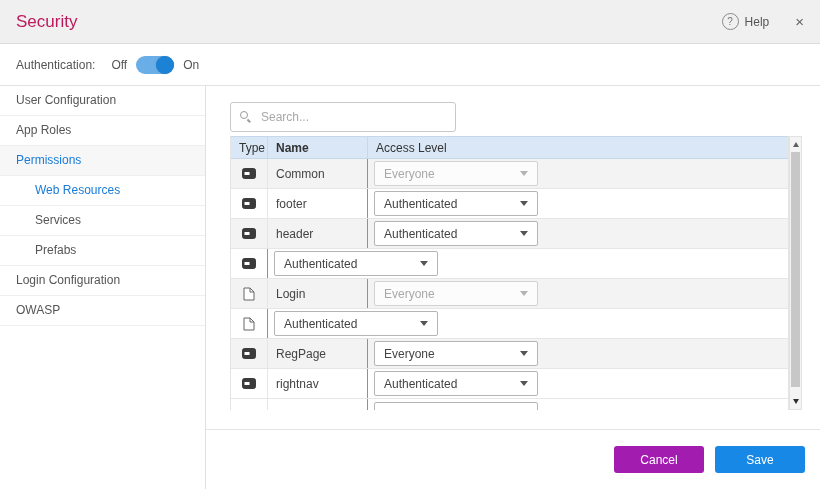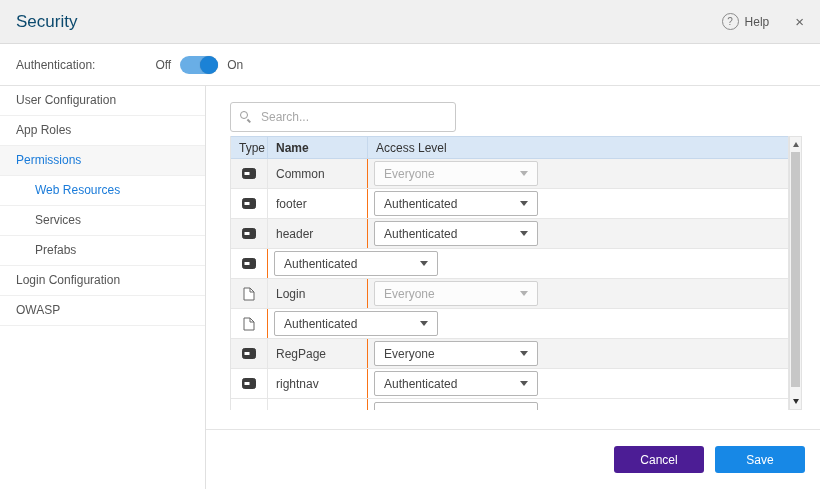--- a/index.html
+++ b/index.html
@@ -6,31 +6,31 @@
   body{
     width:820px;height:489px;overflow:hidden;background:#fff;
     font-family:"Liberation Sans","DejaVu Sans",sans-serif;
     -webkit-font-smoothing:antialiased;
   }
   .app{width:820px;height:489px;display:flex;flex-direction:column;}
 
   
   .topbar{height:44px;background:#f0f0f0;border-bottom:1px solid #dcdcdc;
     display:flex;align-items:center;padding:0 16px;box-sizing:border-box;flex:0 0 44px;}
-  .page-title{font-size:17px;color:#0c4a6e;flex:1;}
+  .page-title{font-size:17px;color:#be185d;flex:1;}
   .help-wrap{display:flex;align-items:center;margin-right:26px;}
   .help-icon{width:15px;height:15px;border:1px solid #8a8a8a;border-radius:50%;
     color:#777;font-size:10px;line-height:15px;text-align:center;margin-right:6px;}
   .help-label{font-size:12px;color:#555;}
   .close-icon{font-size:15px;color:#666;cursor:pointer;}
 
   
   .authbar{height:42px;background:#fff;border-bottom:1px solid #e2e2e2;
     display:flex;align-items:center;padding:0 16px;box-sizing:border-box;flex:0 0 42px;}
-  .auth-label{font-size:12px;color:#555;margin-right:60px;text-align:right;}
+  .auth-label{font-size:12px;color:#555;margin-right:16px;text-align:right;}
   .toggle-off,.toggle-on{font-size:12px;color:#555;}
   .toggle{width:38px;height:18px;border-radius:9px;background:#69aee6;position:relative;
     margin:0 9px;cursor:pointer;}
   .toggle-knob{position:absolute;right:0;top:0;width:18px;height:18px;border-radius:50%;
     background:#1b82d6;box-shadow:0 0 1px rgba(0,0,0,.3);}
 
   
   .body{flex:1;display:flex;min-height:0;}
   .sidebar{width:205px;flex:0 0 205px;border-right:1px solid #e0e0e0;background:#fff;}
   .side-item{height:29px;line-height:29px;padding-left:16px;font-size:12px;color:#555;
@@ -93,21 +93,21 @@
   .sb-down{position:absolute;bottom:5px;left:2.5px;width:0;height:0;
     border-left:3.5px solid transparent;border-right:3.5px solid transparent;
     border-top:5px solid #2d2d2d;cursor:pointer;}
   .sb-thumb{position:absolute;top:15px;left:1px;width:9px;height:235px;background:#c7c7c7;cursor:grab;}
 
   
   .footerbar{height:60px;flex:0 0 60px;border-top:1px solid #e4e4e4;display:flex;
     align-items:center;justify-content:flex-end;gap:11px;padding:0 15px;box-sizing:border-box;}
   .btn{min-width:90px;height:27px;border:none;border-radius:3px;font-size:12px;color:#fff;
     cursor:pointer;font-family:"Liberation Sans","DejaVu Sans",sans-serif;}
-  .btn-cancel{background:#4c1d95;}
+  .btn-cancel{background:#a21caf;}
   .btn-save{background:#1788e6;}
 
   .ticon{display:inline-flex;align-items:center;justify-content:center;}
 </style>
 </head>
 <body>
 
 <div class="app">
 
   <div class="topbar">

